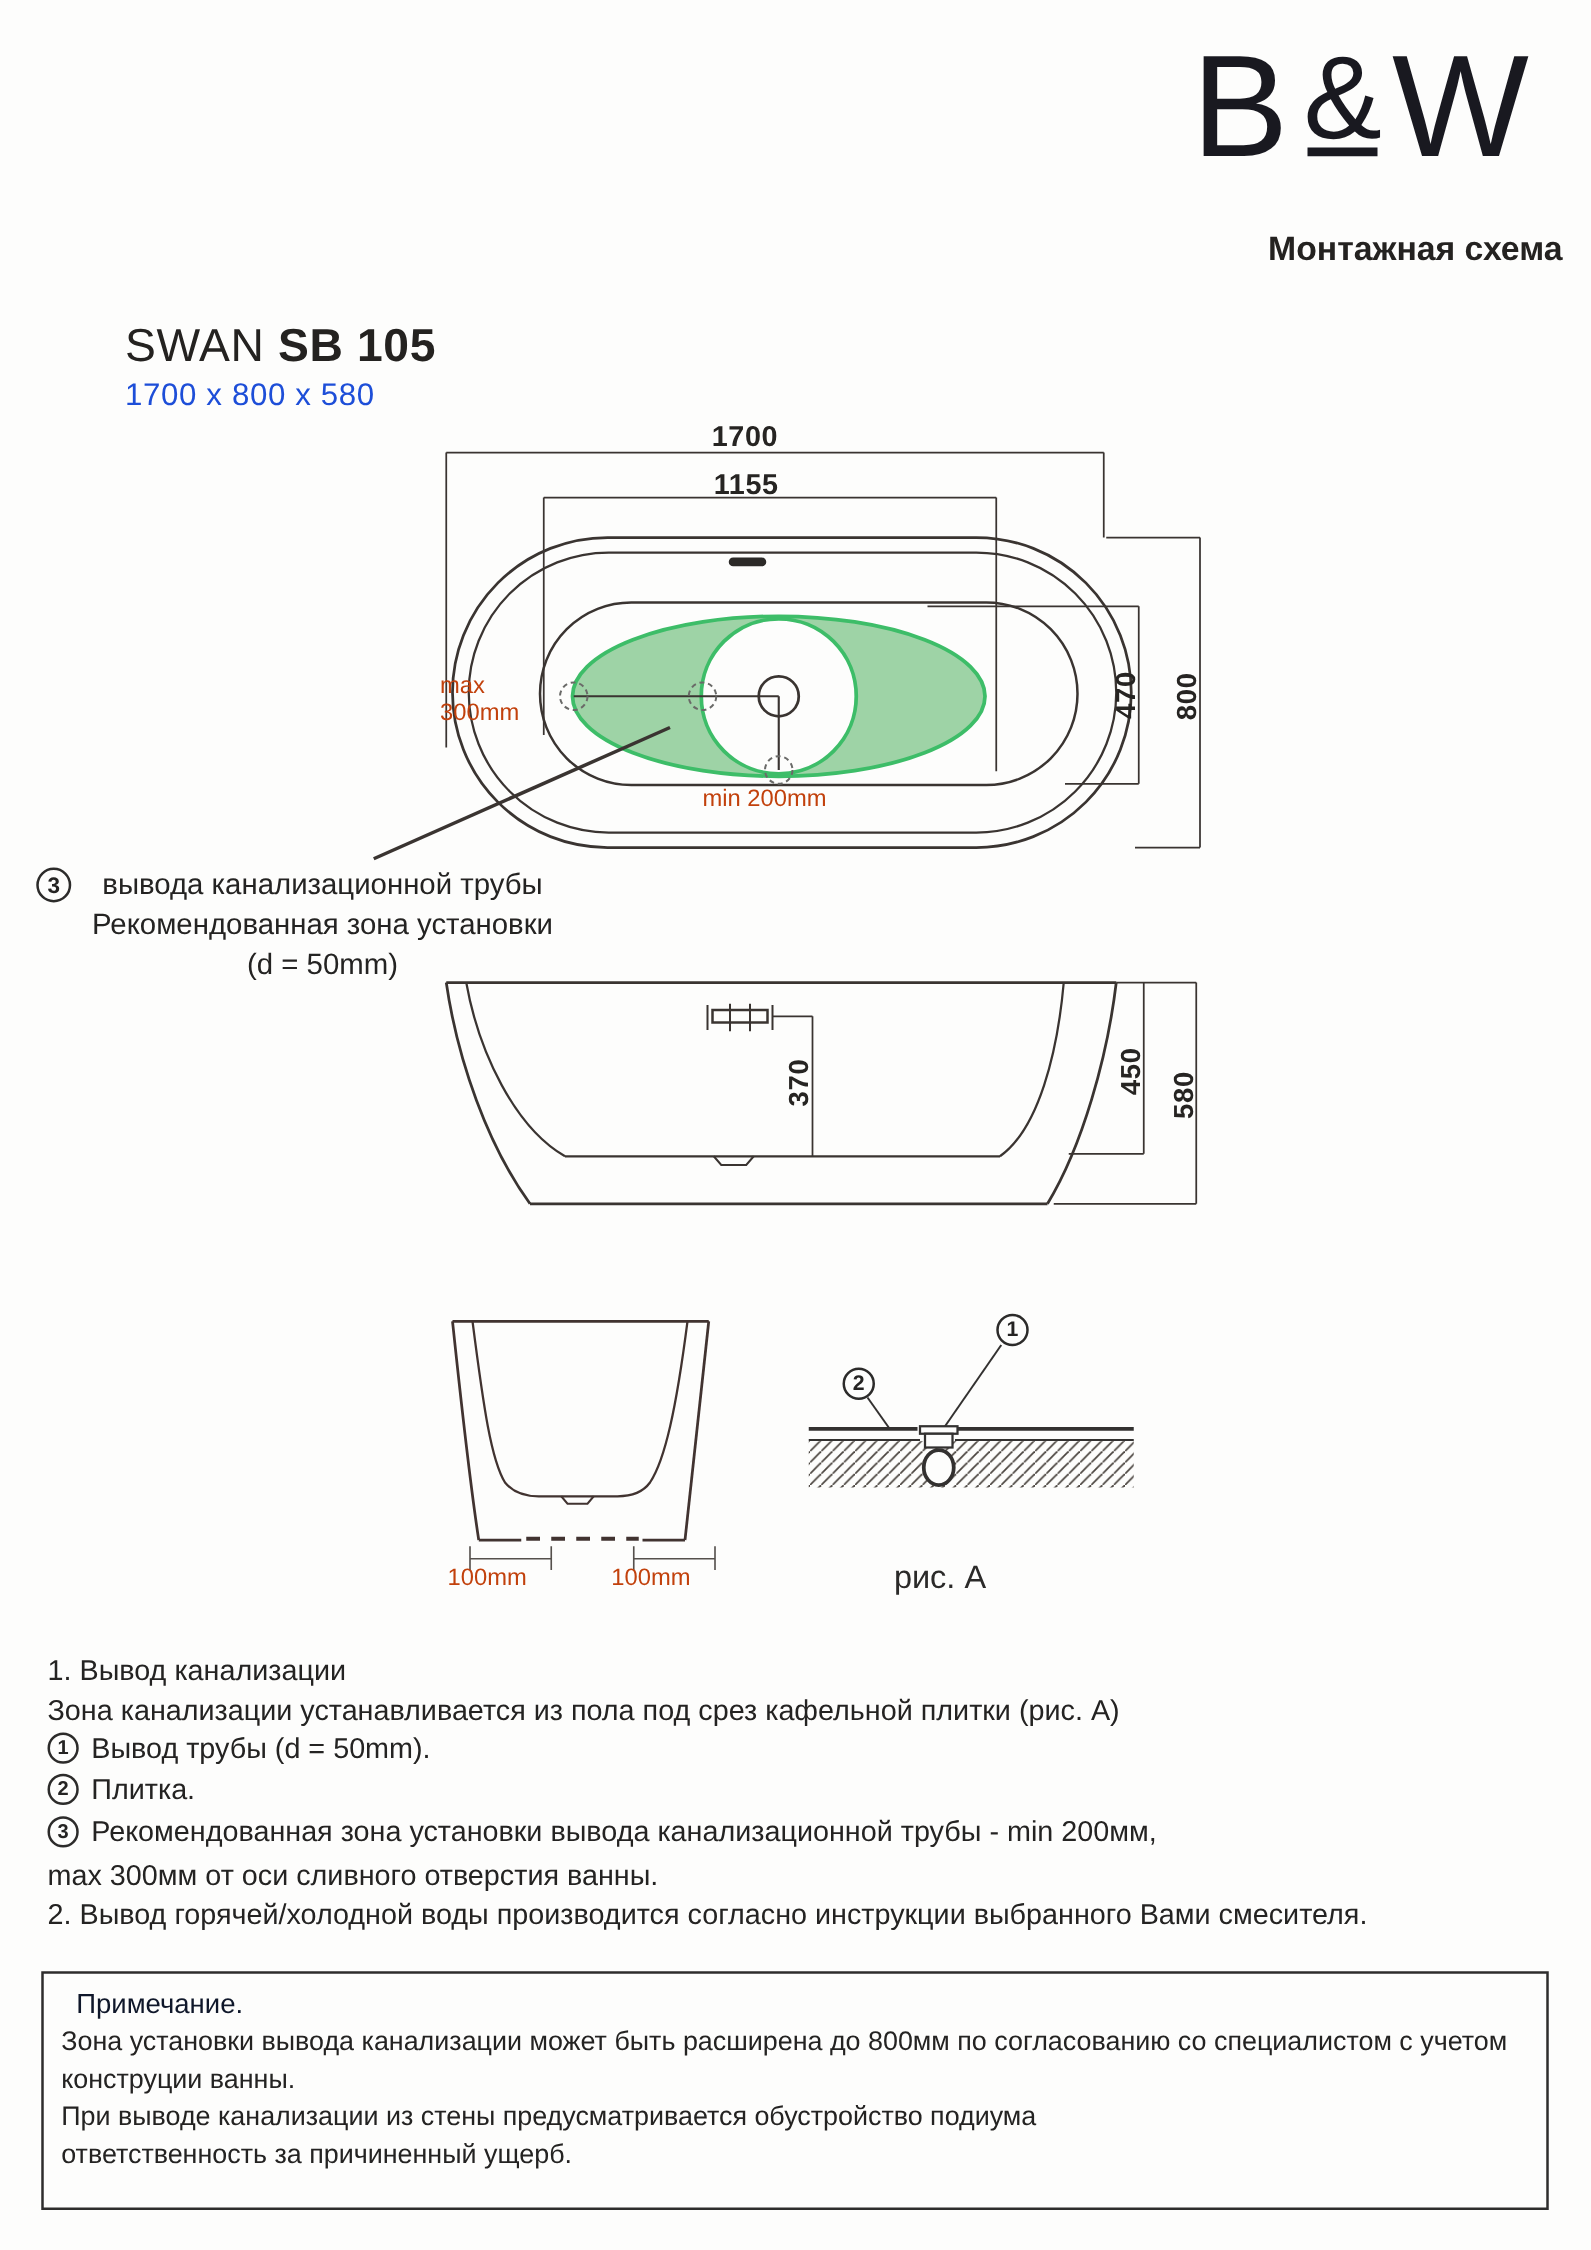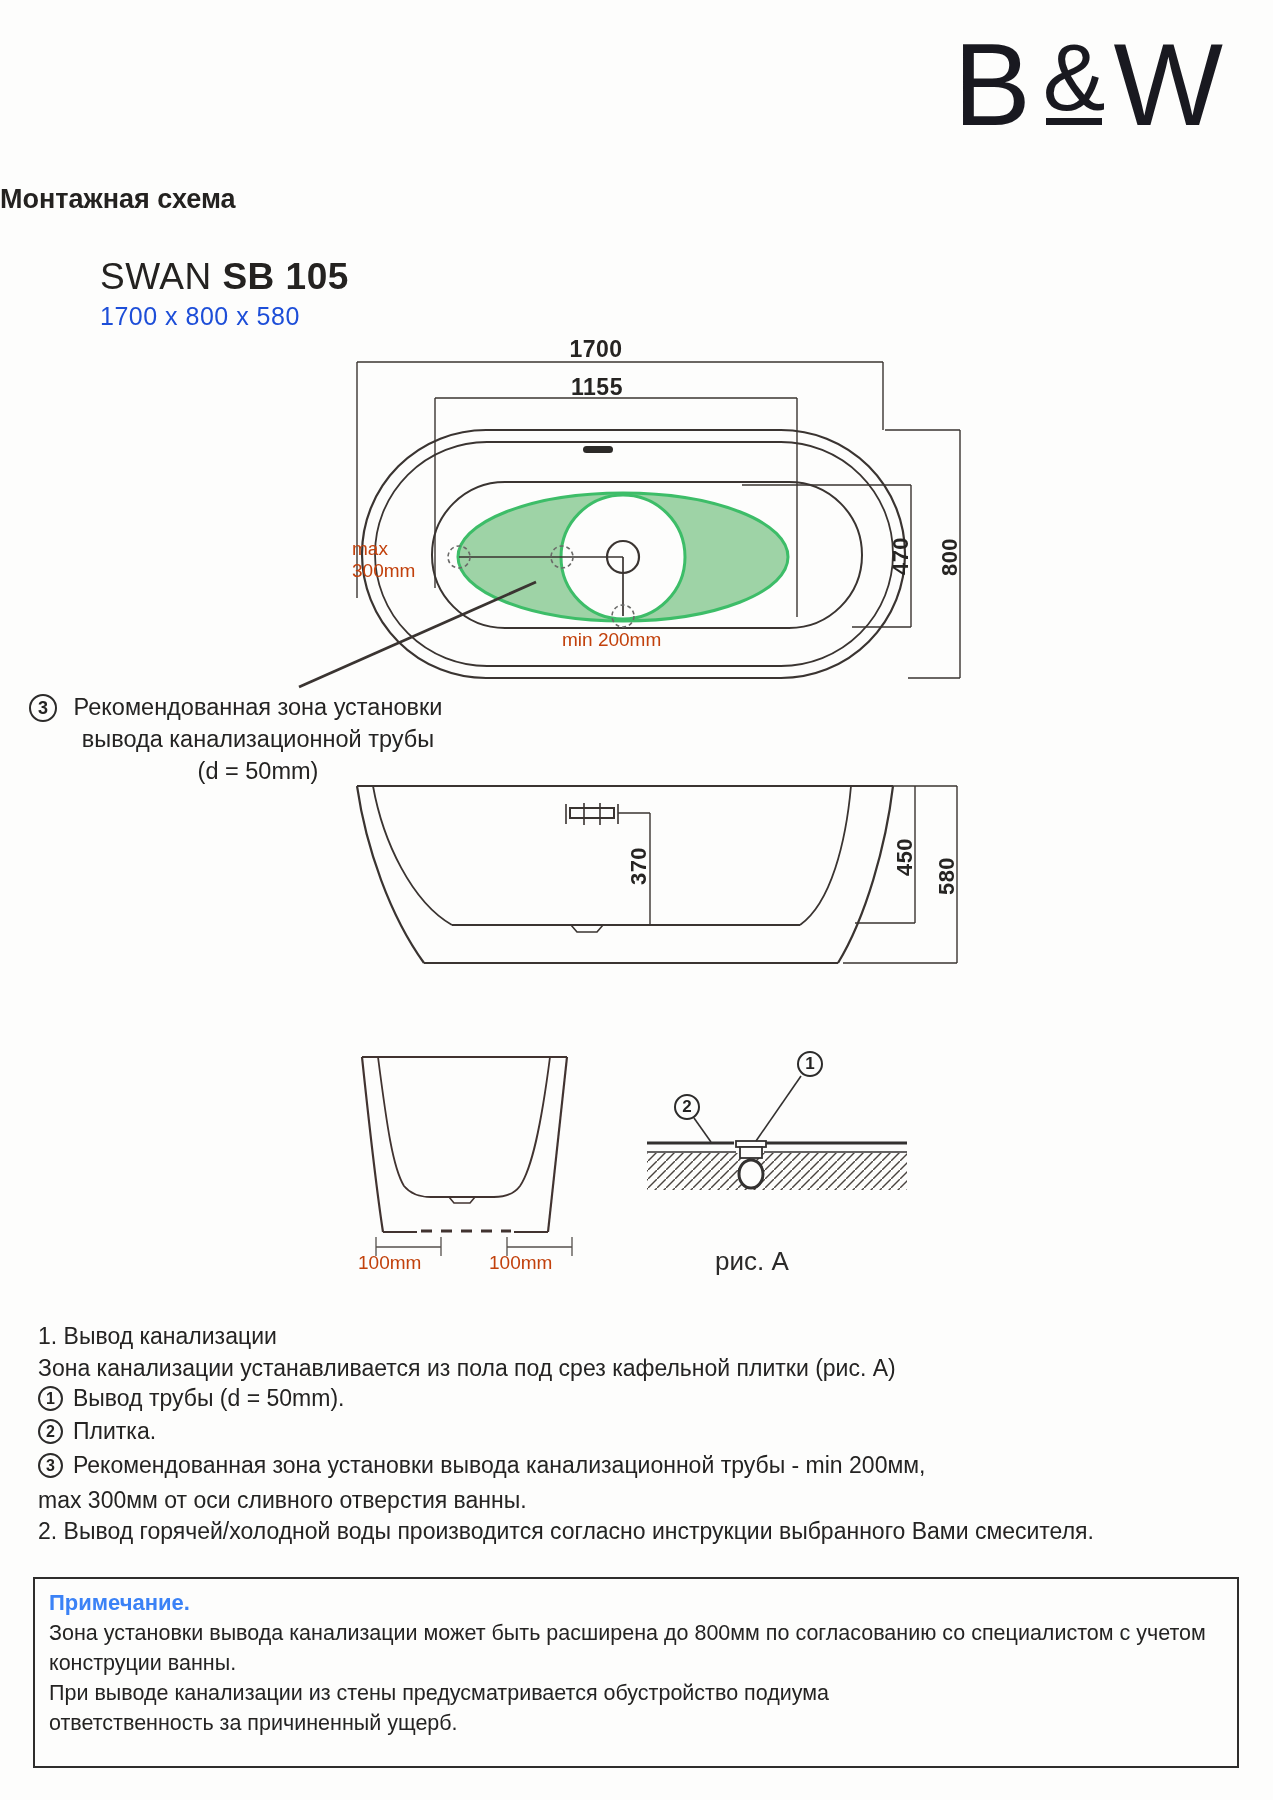--- a/index.html
+++ b/index.html
@@ -7,21 +7,21 @@
         font-family:"Liberation Sans", sans-serif;color:#1d1b1a;}
   .abs{position:absolute;}
 
   
   .logo{position:absolute;top:42px;right:48px;display:flex;align-items:flex-start;color:#191920;}
   .logo .big{font-size:116px;line-height:86px;font-weight:400;letter-spacing:2px;}
   .amp-wrap{display:flex;flex-direction:column;align-items:center;margin:2px 8px 0 10px;}
   .amp-wrap .ch{font-size:94px;line-height:68px;font-weight:400;}
   .amp-underline{width:56px;height:7px;background:#191920;margin-top:6px;}
 
-  .doc-title{position:absolute;top:184px;left:0;width:1250px;text-align:left;
+  .doc-title{position:absolute;top:184px;left:0;width:1250px;text-align:right;
              font-size:27px;font-weight:700;color:#242220;}
 
   .product{position:absolute;top:256px;left:100px;font-size:37px;color:#242220;letter-spacing:0.5px;}
   .product .series{font-weight:400;}
   .product .model{font-weight:700;}
   .product-size{position:absolute;top:302px;left:100px;font-size:25px;color:#1d4ed8;letter-spacing:0.5px;}
 
   
   .dim{position:absolute;font-size:23px;font-weight:700;color:#262422;text-align:center;letter-spacing:0.5px;}
   .dim-rot{position:absolute;width:60px;height:24px;line-height:24px;text-align:center;
@@ -42,21 +42,21 @@
   .fig-caption{position:absolute;top:1246px;left:692px;width:120px;text-align:center;
                font-size:26px;color:#2b2a29;}
 
   
   .note-line{position:absolute;left:38px;display:flex;align-items:center;gap:10px;
              font-size:23px;color:#242322;white-space:nowrap;}
 
   
   .note-box{position:absolute;left:33px;top:1577px;width:1206px;height:191px;
             box-sizing:border-box;border:2px solid #2e2d2c;padding:9px 14px 0 14px;}
-  .note-box .bx-title{font-size:22px;font-weight:700;line-height:30px;color:#3b82f6;}
+  .note-box .bx-title{font-size:22px;font-weight:400;line-height:30px;color:#0f172a;margin-left:12px;}
   .note-box .bx-line{font-size:21.5px;line-height:30px;color:#242322;white-space:nowrap;}
 
   svg.linework{position:absolute;left:0;top:0;}
 </style>
 </head>
 <body>
 
 <div class="page">
 
   <svg class="linework" width="1273" height="1800" viewBox="0 0 1273 1800">
@@ -168,22 +168,22 @@
   <div class="dim-rot" style="left:871px;top:544px;">470</div>
   <div class="dim-rot" style="left:920px;top:545px;">800</div>
   <div class="small-lab" style="left:352px;top:538px;width:86px;">
     <div>max</div>
     <div>300mm</div>
   </div>
   <div class="small-lab" style="left:562px;top:629px;width:120px;">min 200mm</div>
 
   <span class="cnum c28 abs" style="left:29px;top:694px;">3</span>
   <div class="zone-note">
+    <div>вывода канализационной трубы</div>
     <div>Рекомендованная зона установки</div>
-    <div>вывода канализационной трубы</div>
     <div>(d = 50mm)</div>
   </div>
 
   <div class="dim-rot" style="left:609px;top:854px;">370</div>
   <div class="dim-rot" style="left:875px;top:845px;">450</div>
   <div class="dim-rot" style="left:917px;top:864px;">580</div>
 
   <div class="small-lab" style="left:358px;top:1252px;width:100px;">100mm</div>
   <div class="small-lab" style="left:489px;top:1252px;width:100px;">100mm</div>
 

